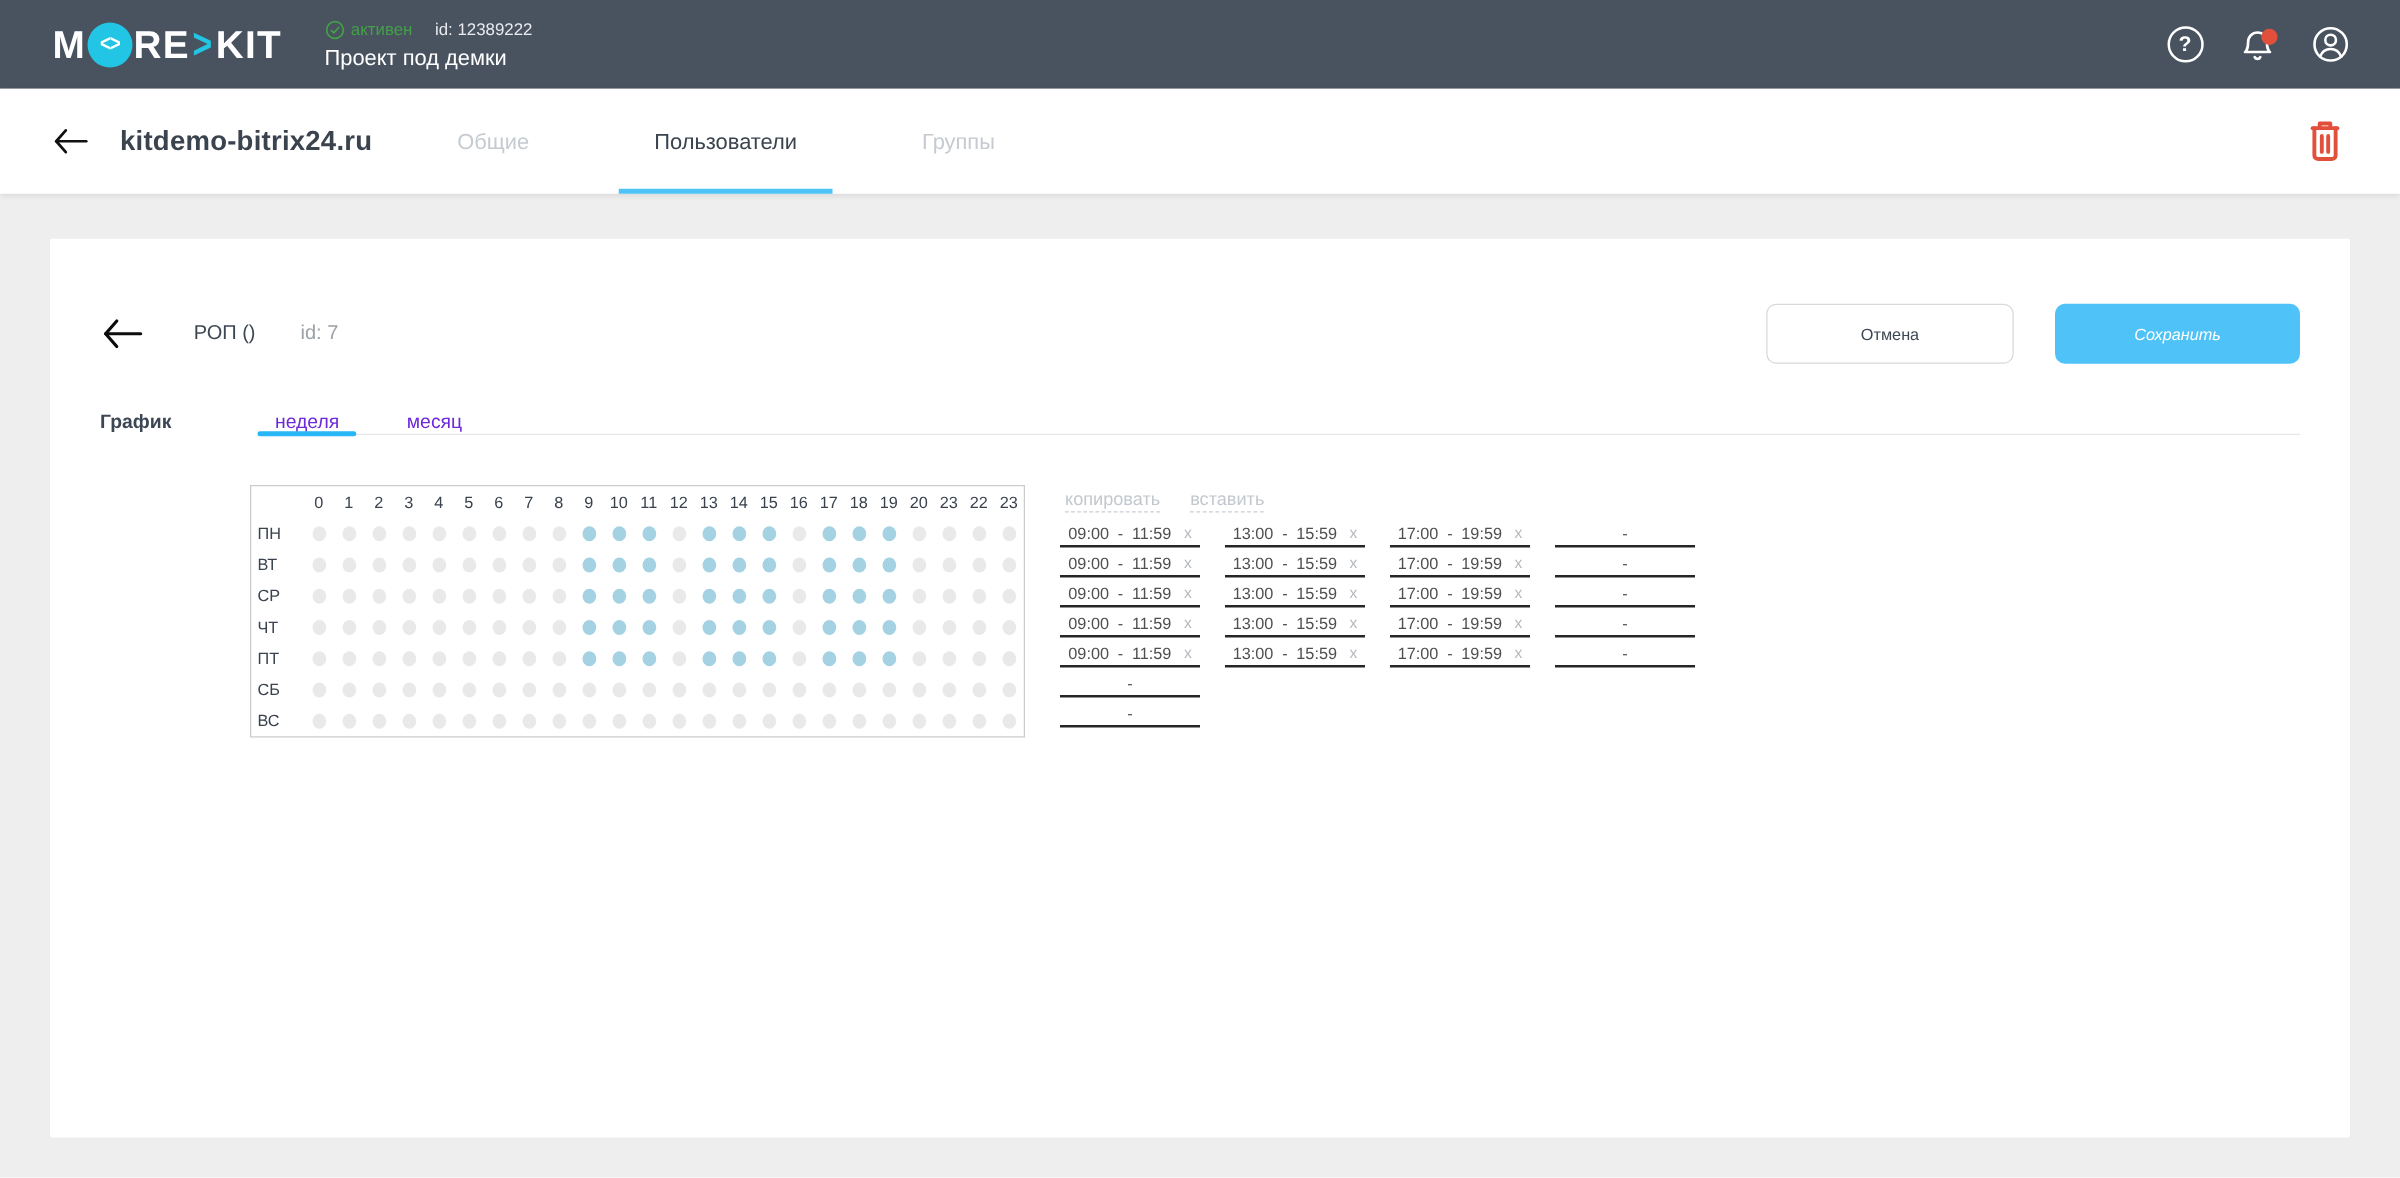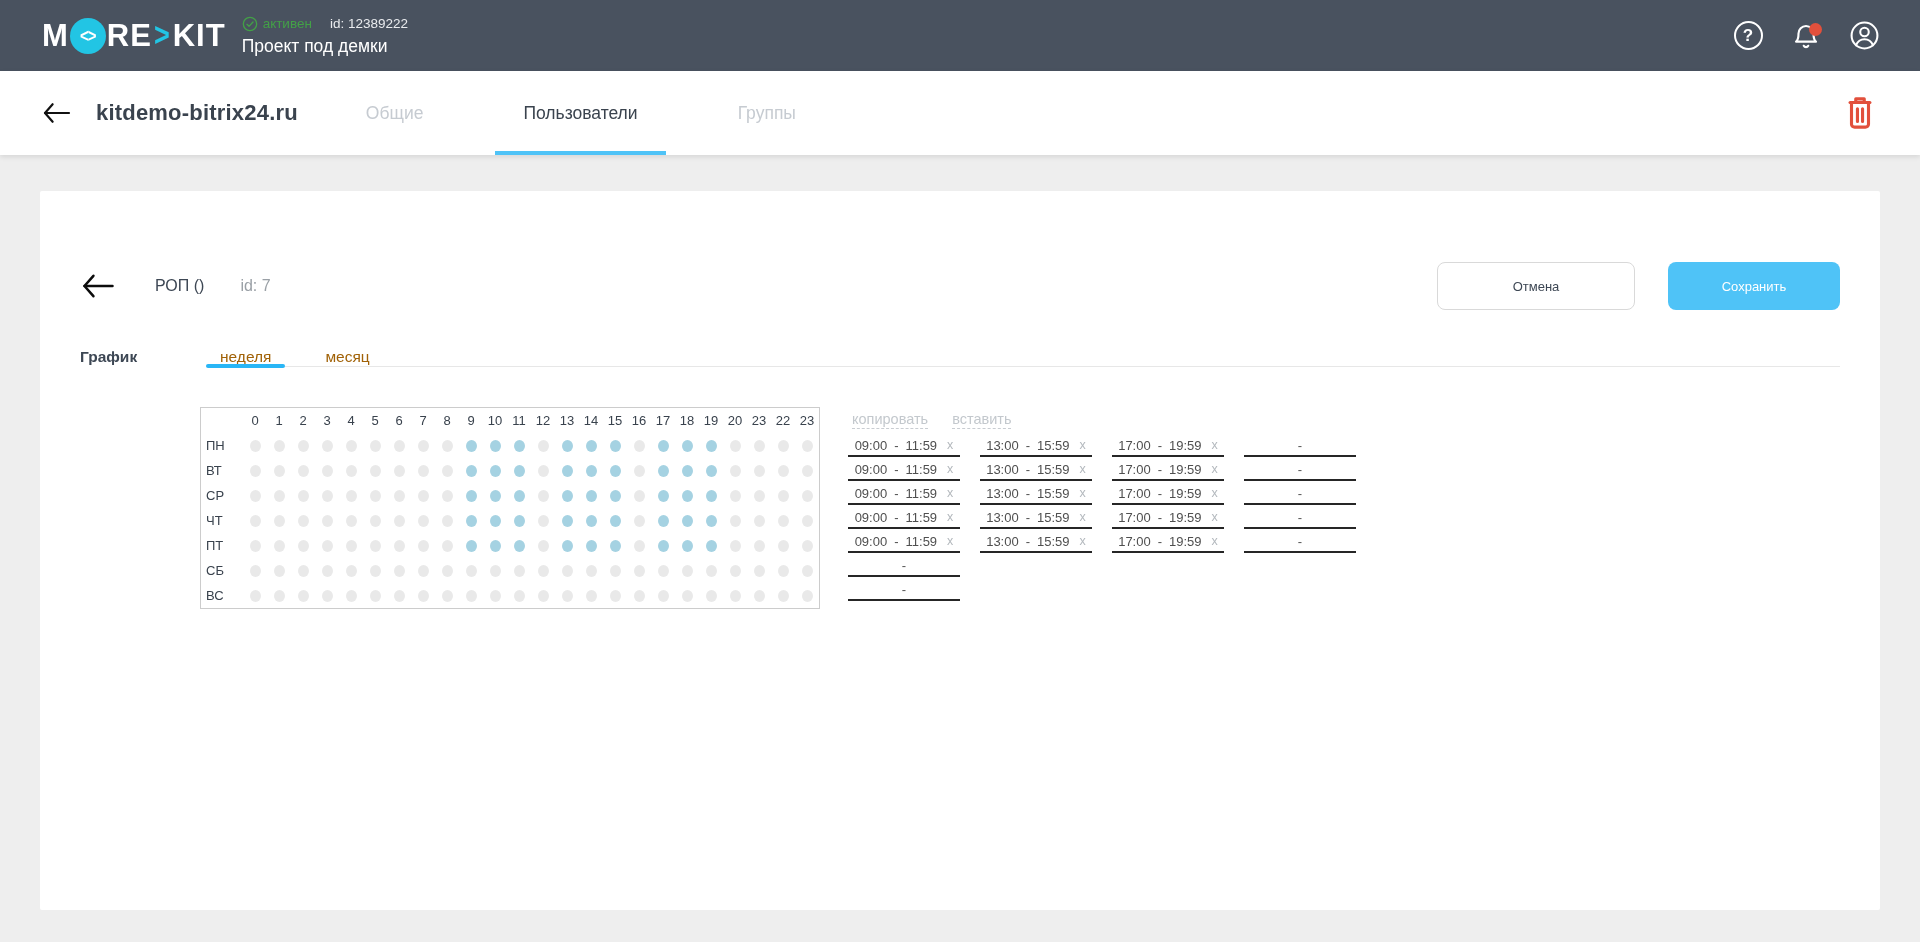--- a/index.html
+++ b/index.html
@@ -27,21 +27,21 @@
     user-select: none;
   }
   .logo-o {
     width: 36px; height: 36px; border-radius: 50%;
     background: #22c5e4;
     display: inline-flex; align-items: center; justify-content: center;
     margin: 0 1px;
   }
   .logo-o span { font-size: 15px; font-weight: bold; color: #fff; letter-spacing: -1px; transform: scaleY(1.25); }
   .logo-gt { color: #22c5e4; font-size: 27px; font-weight: bold; margin: 0 2px; transform: scaleY(1.25); }
-  .project-info { margin-left: 16px; display: flex; flex-direction: column; justify-content: flex-end; }
+  .project-info { margin-left: 34px; display: flex; flex-direction: column; justify-content: flex-end; }
   .project-meta { display: flex; align-items: center; gap: 18px; height: 18px; }
   .status-active { display: flex; align-items: center; gap: 5px; color: #43a047; font-size: 13.5px; }
   .project-id { color: #e9ebee; font-size: 13.5px; }
   .project-name { color: #ffffff; font-size: 17.5px; margin-top: 3px; }
   .header-actions { margin-left: auto; display: flex; align-items: center; gap: 26px; }
   .icon-btn { position: relative; width: 32px; height: 32px; display: flex; align-items: center; justify-content: center; }
   .help-circle {
     width: 29px; height: 29px; border: 2px solid #fff; border-radius: 50%;
     display: flex; align-items: center; justify-content: center;
     color: #fff; font-size: 17px; font-weight: bold;
@@ -80,49 +80,49 @@
 
   
   .page { padding: 36px 40px 40px; }
   .card {
     background: #ffffff;
     min-height: 719px;
     border-radius: 2px;
   }
   .card-header {
     display: flex; align-items: center;
-    padding: 71px 40px 0 40px;
+    padding: 52px 40px 0 40px;
   }
   .entity-name { margin-left: 38px; font-size: 16px; color: #3d4754; }
   .entity-id { margin-left: 36px; font-size: 16px; color: #9aa0a6; }
   .btn {
     height: 48px; border-radius: 8px; font-size: 13px;
     display: flex; align-items: center; justify-content: center;
     font-family: inherit;
   }
   .btn-cancel {
     width: 198px; margin-left: auto;
     background: #ffffff; border: 1px solid #d9d9d9; color: #3d4754;
   }
   .btn-save {
-    width: 172px; margin-left: 33px;
-    background: #4fc3f7; border: none; color: #ffffff;
+    width: 196px; margin-left: 33px;
+    background: #4fc3f7; border: none; color: #ffffff; font-style: italic;
   }
 
   
   .schedule-tabs-row {
     display: flex; align-items: flex-start;
     margin: 32px 40px 0 40px;
     height: 36px;
   }
   .schedule-label { width: 126px; font-size: 15.5px; font-weight: bold; color: #3d4754; padding-top: 6px; }
   .view-tabs { flex: 1; display: flex; border-bottom: 1px solid #e7e7e7; }
   .view-tab {
     padding: 6px 14px 0 14px; margin-right: 26px;
-    font-size: 15.5px; color: #a16207; position: relative;
+    font-size: 15.5px; color: #6d28d9; position: relative;
   }
   .view-tab.active::after {
     content: ""; position: absolute; left: 0; right: 0; bottom: -2px;
     height: 4px; border-radius: 2px; background: #29b6f6;
   }
 
   
   .schedule-body { display: flex; align-items: flex-start; padding: 29px 40px 0 160px; }
   .week-grid {
     border: 1px solid #cccccc;

